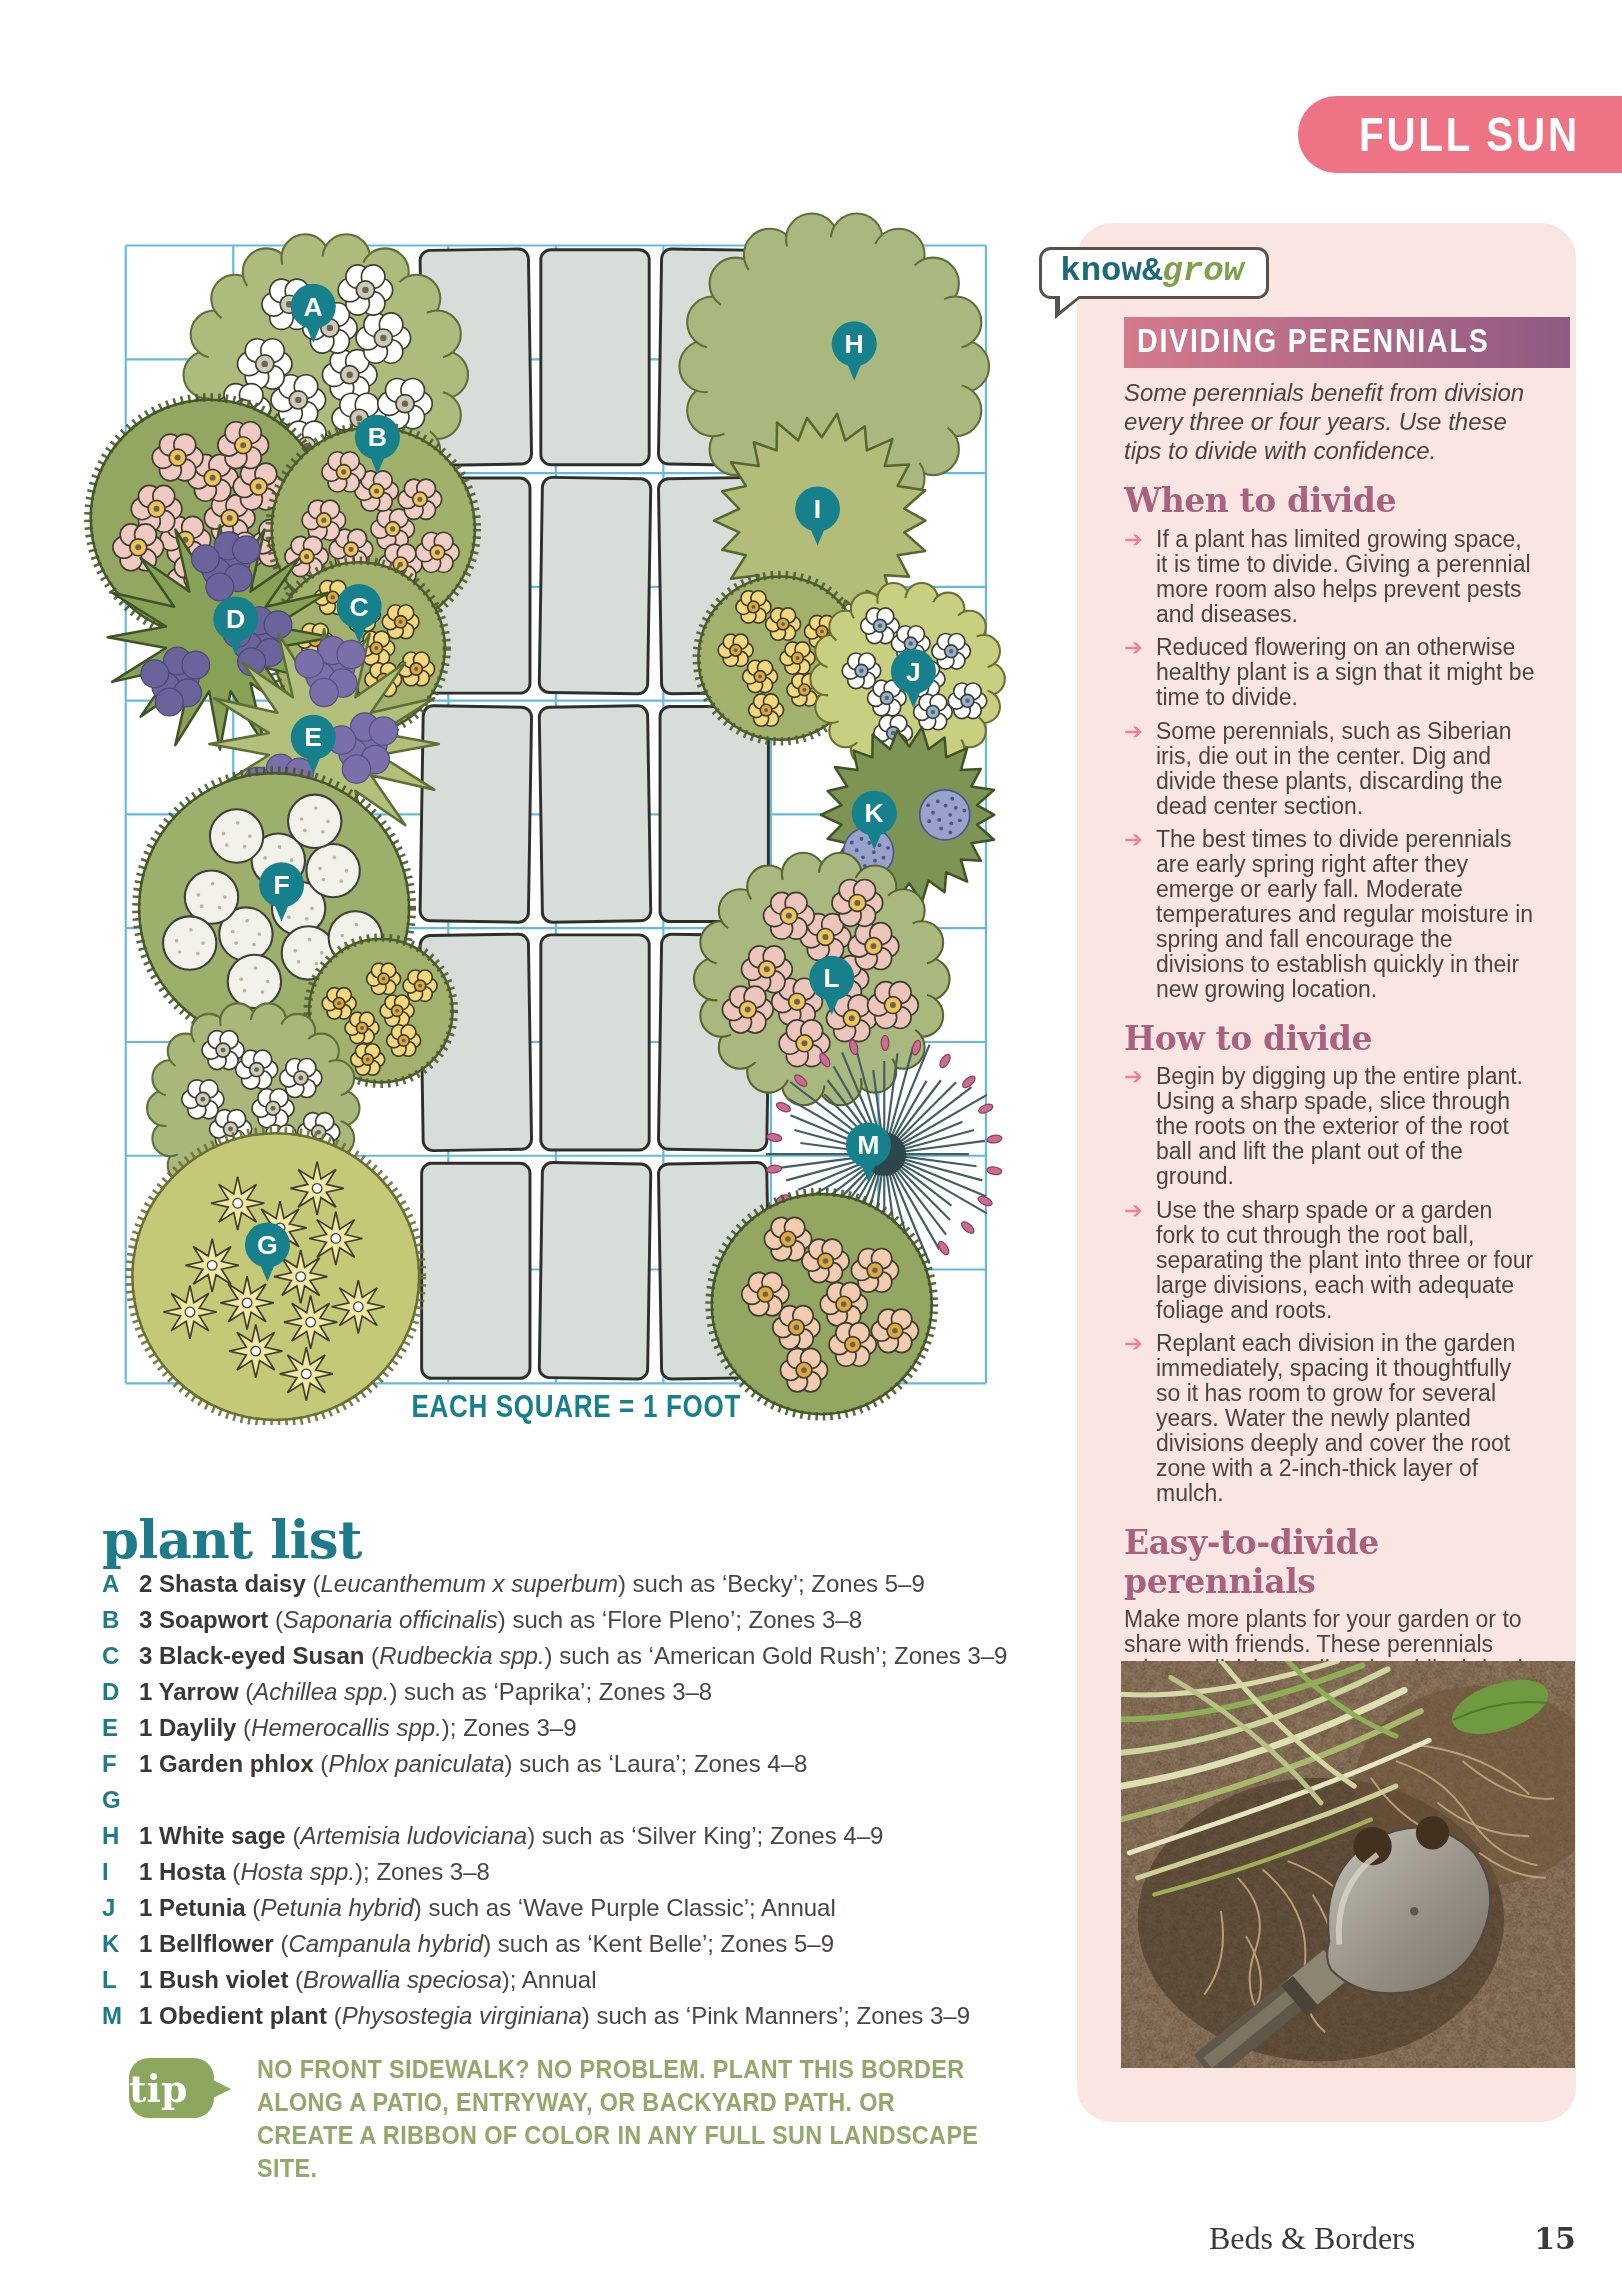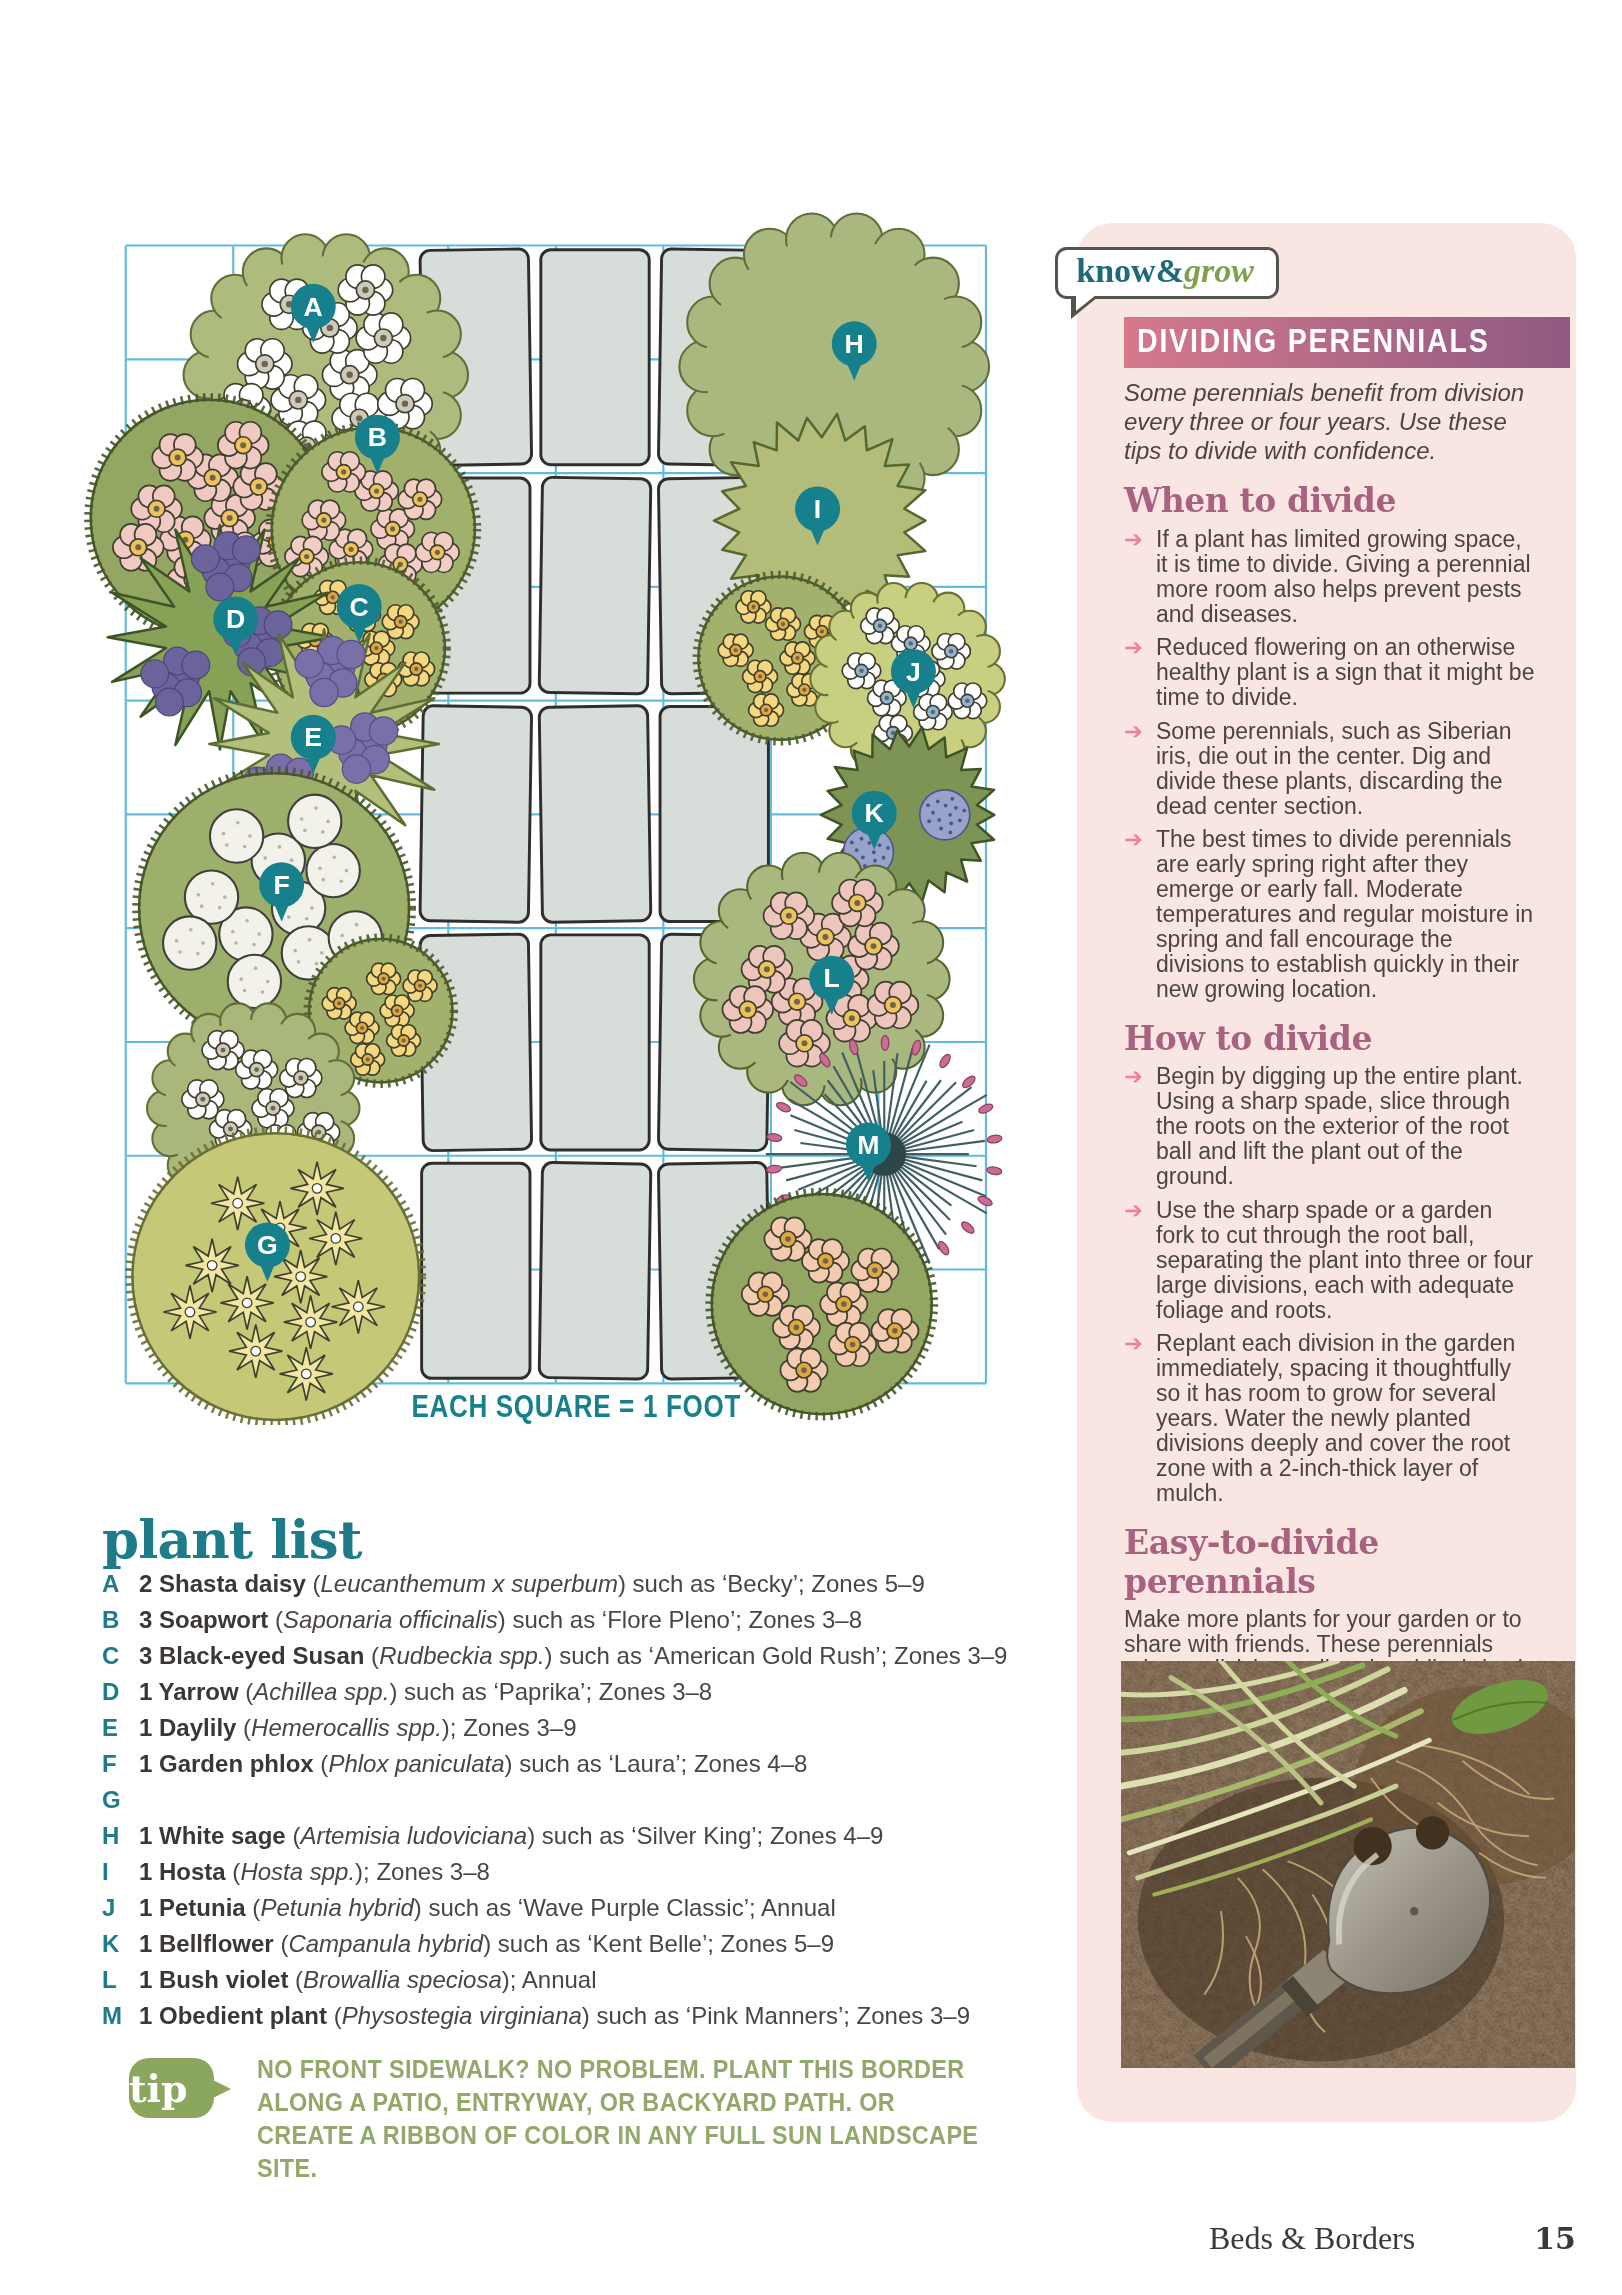--- a/index.html
+++ b/index.html
@@ -22,22 +22,22 @@
 
   
   .plan-svg{position:absolute;left:67px;top:208px;width:951px;height:1217px;}
   .plan-caption{position:absolute;left:201px;top:1389px;width:750px;text-align:center;
                 color:var(--teal);font-size:31px;font-weight:700;letter-spacing:0.8px;}
 
   
   .panel{position:absolute;left:1077px;top:223px;width:499px;height:1899px;background:var(--panel);
          border-radius:35px;}
   .bubble{position:absolute;left:1039px;top:247px;background:#fff;border:3.3px solid #55534c;
-          border-radius:11.7px;padding:1.7px 22px 6.7px 18.3px;font-family:Liberation Serif, serif;
-          font-size:34px;z-index:3;margin-left:16px;}
+          border-radius:11.7px;padding:1.7px 22px 6.7px 18.3px;font-family:Liberation Mono, monospace;
+          font-size:34px;z-index:3;}
   .bubble .know{color:#1f6a78;font-weight:700;}
   .bubble .amp{color:#1f6a78;font-weight:700;}
   .bubble .grow{color:#7fa14e;font-style:italic;font-weight:700;}
   .bubble-tail-dark{position:absolute;left:13.3px;bottom:-22.5px;width:0;height:0;
           border-right:28px solid transparent;border-top:23px solid #55534c;}
   .bubble-tail-white{position:absolute;left:18.3px;bottom:-15px;width:0;height:0;
           border-right:20px solid transparent;border-top:16.7px solid #ffffff;}
 
   .panel-content{position:absolute;left:1124px;top:317px;width:412px;z-index:2;}
   .kg-header{display:inline-block;background:linear-gradient(90deg,var(--grad1),var(--grad2));
@@ -75,20 +75,23 @@
   
   .footer{position:absolute;left:1209px;top:2220px;width:367px;display:flex;justify-content:space-between;
           align-items:baseline;gap:37px;font-family:"Liberation Serif", serif;font-size:32px;color:#3a3a3a;}
   .footer .pageno{font-weight:700;font-family:"DejaVu Serif", serif;font-size:30px;}
 </style>
 </head>
 <body>
 
 <div class="page">
 
+  <div class="banner">
+    <span class="cond-c">FULL SUN</span>
+  </div>
 
   <svg class="plan-svg" id="plan-svg" viewBox="80 250 1140 1460">
       <g stroke="#5ab8de" stroke-width="2.6" opacity="0.95">
         <line x1="150" y1="295" x2="150" y2="1660"></line>
         <line x1="279" y1="295" x2="279" y2="1660"></line>
         <line x1="408" y1="295" x2="408" y2="1660"></line>
         <line x1="537" y1="295" x2="537" y2="1660"></line>
         <line x1="666" y1="295" x2="666" y2="1660"></line>
         <line x1="795" y1="295" x2="795" y2="1660"></line>
         <line x1="924" y1="295" x2="924" y2="1660"></line>

